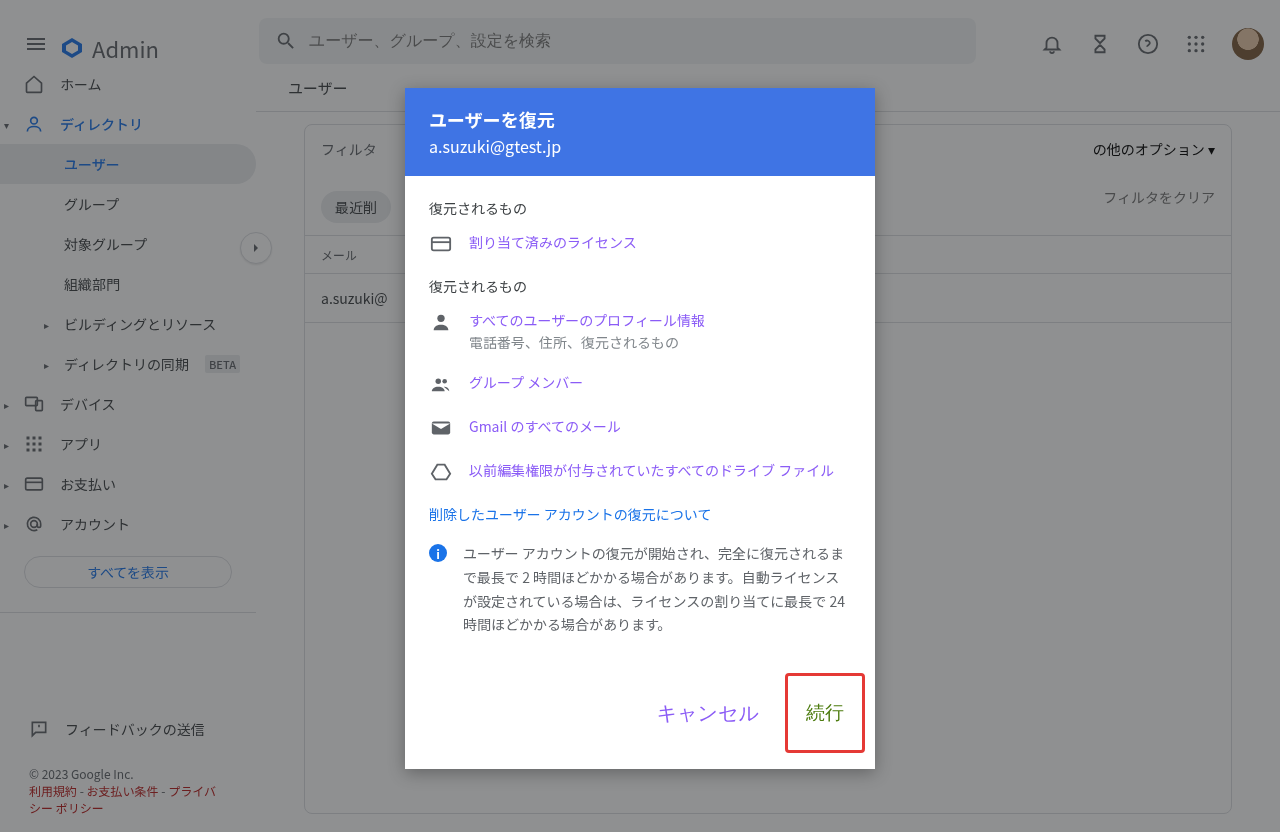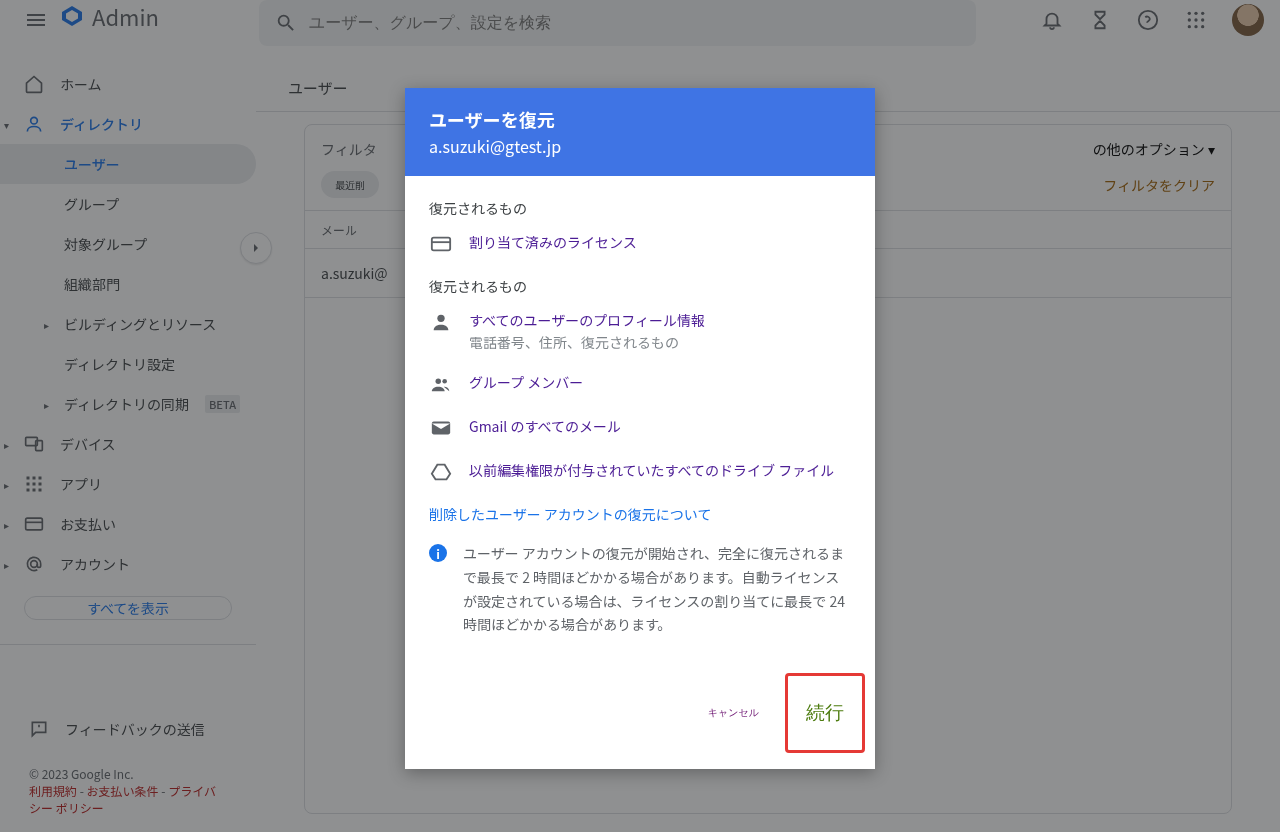--- a/index.html
+++ b/index.html
@@ -1,20 +1,20 @@
 <!DOCTYPE html>
 <html><head>
 <meta charset="utf-8">
 <style>
 * { box-sizing: border-box; margin: 0; padding: 0; }
 body { font-family: 'Noto Sans JP', Arial, sans-serif; font-size: 14px; color: #3c4043; background: #fff; width: 1280px; height: 832px; overflow: hidden; position: relative; }
 .overlay { position: absolute; top: 0; left: 0; right: 0; bottom: 0; background: rgba(32,33,36,0.5); z-index: 10; }
 
 
-.header { display: flex; align-items: flex-start; height: 64px; padding: 0 16px; }
+.header { display: flex; align-items: flex-end; height: 64px; padding: 0 16px; }
 .icon-btn { width: 40px; height: 40px; display: flex; align-items: center; justify-content: center; border-radius: 50%; color: #5f6368; cursor: pointer; }
 .logo-area { display: flex; align-items: center; gap: 8px; margin-left: 4px; }
 .logo-shape { width: 24px; height: 24px; }
 .logo-text { font-size: 22px; color: #5f6368; }
 .search-box { flex: 1; margin-left: 100px; margin-right: 56px; max-width: 720px; background: #f1f3f4; border-radius: 8px; height: 46px; display: flex; align-items: center; padding: 0 16px; }
 .search-box input { border: 0; background: transparent; font-size: 16px; flex: 1; outline: none; color: #5f6368; margin-left: 12px; }
 .header-actions { display: flex; align-items: center; gap: 8px; margin-left: auto; }
 .avatar { width: 32px; height: 32px; border-radius: 50%; background: #d2b48c; background-image: radial-gradient(circle at 50% 35%, #e8c8a8 40%, #7a5a3a 42%); margin-left: 8px; }
 
 
@@ -23,61 +23,61 @@
 .nav-item { display: flex; align-items: center; height: 40px; padding-left: 24px; gap: 16px; color: #3c4043; cursor: pointer; border-radius: 0 20px 20px 0; position: relative; }
 .nav-item.sub { padding-left: 64px; }
 .nav-item.sub2 { padding-left: 64px; }
 .nav-item.active { color: #1a73e8; font-weight: 500; }
 .nav-item.selected { background: #e8eaed; border-radius: 0 20px 20px 0; }
 .nav-icon { width: 20px; height: 20px; display: flex; align-items: center; justify-content: center; color: #5f6368; }
 .nav-expand { width: 20px; position: absolute; left: 4px; color: #5f6368; font-size: 10px; }
 .nav-expand.sub { left: 44px; }
 .beta-badge { background: #e8eaed; color: #5f6368; font-size: 11px; padding: 1px 4px; border-radius: 2px; font-weight: 500; }
 .divider { height: 1px; background: #dadce0; margin: 12px 0; }
-.show-all-btn { margin: 12px 24px; height: 24px; border: 1px solid #dadce0; border-radius: 18px; color: #1a73e8; font-size: 14px; display: flex; align-items: center; justify-content: center; cursor: pointer; }
+.show-all-btn { margin: 12px 24px; height: 32px; border: 1px solid #dadce0; border-radius: 18px; color: #1a73e8; font-size: 14px; display: flex; align-items: center; justify-content: center; cursor: pointer; }
 .sidebar-footer { margin-top: auto; padding: 0 29px 16px; }
 .feedback { display: flex; align-items: center; gap: 16px; height: 40px; color: #3c4043; cursor: pointer; }
 .copyright { margin-top: 16px; font-size: 12px; color: #5f6368; }
 .copyright a { color: #b91c1c; text-decoration: none; }
 .copyright .sep { color: #5f6368; }
 
 
 .content { flex: 1; display: flex; flex-direction: column; position: relative; }
 .breadcrumb { height: 48px; display: flex; align-items: center; padding: 0 32px; font-size: 15px; color: #3c4043; border-bottom: 1px solid #dadce0; }
 .panel-handle { position: absolute; left: -16px; top: 168px; width: 32px; height: 32px; background: #fff; border: 1px solid #dadce0; border-radius: 50%; display: flex; align-items: center; justify-content: center; color: #5f6368; z-index: 2; box-shadow: 0 1px 2px rgba(0,0,0,0.1); cursor: pointer; }
 .content-body { flex: 1; padding: 12px 48px; }
 .card { border: 1px solid #dadce0; border-radius: 8px; height: 690px; display: flex; flex-direction: column; }
 .card-filter { padding: 14px 16px 0; display: flex; align-items: center; color: #5f6368; font-size: 14px; }
 .blue-link { color: #000000; font-weight: 400; cursor: pointer; }
 .card-chips { padding: 12px 16px; display: flex; align-items: center; border-bottom: 1px solid #dadce0; }
-.chip { background: #e8eaed; border-radius: 16px; padding: 6px 14px; font-size: 10px; color: #3c4043; display: inline-flex; align-items: flex-start; }
-.clear-link { margin-left: auto; color: #a16207; font-size: 14px; cursor: pointer; }
+.chip { background: #e8eaed; border-radius: 16px; padding: 6px 14px; font-size: 14px; color: #3c4043; display: inline-flex; align-items: flex-start; margin-top: 20px; }
+.clear-link { margin-left: auto; color: #737373; font-size: 14px; cursor: pointer; }
 .card-head { padding: 10px 16px; color: #5f6368; font-size: 12px; border-bottom: 1px solid #dadce0; }
 .card-row { padding: 14px 16px; border-bottom: 1px solid #dadce0; font-size: 14px; }
 .card-footer { margin-top: auto; border-top: 1px solid #dadce0; padding: 12px 16px; display: flex; align-items: center; color: #5f6368; font-size: 14px; }
 .card-footer .pager { margin-left: auto; display: flex; align-items: center; gap: 16px; }
 .pager-icon { color: #bdc1c6; cursor: default; }
 
 
 .dialog { position: absolute; left: 50%; top: 88px; transform: translateX(-50%); width: 470px; background: #fff; z-index: 20; box-shadow: 0 4px 16px rgba(0,0,0,0.3); }
 .dialog-hdr { background: #3f74e4; color: #fff; padding: 18px 24px 18px; }
 .dialog-hdr h2 { font-size: 18px; font-weight: 700; }
 .dialog-hdr .sub { font-size: 16px; margin-top: 2px; }
 .dialog-body { padding: 22px 24px 6px; }
 .sect-label { font-size: 14px; color: #3c4043; margin-bottom: 14px; }
 .dialog-row { display: flex; gap: 16px; margin-bottom: 20px; align-items: flex-start; }
 .dialog-row .r-icon { width: 24px; height: 24px; color: #5f6368; display: flex; align-items: center; justify-content: center; flex-shrink: 0; }
-.dialog-row .r-text { font-size: 14px; color: #4c1d95; text-align: right; }
+.dialog-row .r-text { font-size: 14px; color: #8b5cf6; text-align: right; }
 .dialog-row .r-sub { font-size: 14px; color: #80868b; margin-top: 2px; }
 .dialog-link { color: #1a73e8; font-size: 14px; text-decoration: none; cursor: pointer; display: inline-block; margin-bottom: 18px; }
 .info-row { display: flex; gap: 16px; align-items: flex-start; margin-bottom: 14px; }
 .info-icon { width: 18px; height: 18px; background: #1a73e8; color: #fff; border-radius: 50%; font-size: 12px; display: flex; align-items: center; justify-content: center; flex-shrink: 0; margin-top: 2px; font-weight: bold; }
 .info-text { font-size: 14px; color: #5f6368; line-height: 1.7; }
 .dialog-actions { display: flex; justify-content: flex-end; gap: 8px; padding: 16px 10px 16px 24px; }
-.btn-flat { padding: 8px 18px; font-size: 10px; color: #701a75; background: none; border: 0; cursor: pointer; }
+.btn-flat { padding: 8px 18px; font-size: 20px; color: #8b5cf6; background: none; border: 0; cursor: pointer; }
 .btn-primary { padding: 24px 18px; font-size: 19px; color: #4d7c0f; font-weight: 500; background: none; border: 0; cursor: pointer; }
 .highlight { border: 3px solid #e53935; border-radius: 4px; }
 
 svg { display: block; }
 </style>
 </head>
 <body>
 
 <div class="header">
   <div class="icon-btn">
@@ -161,23 +161,20 @@
       </div>
     <div class="nav-item sub">
         <span>対象グループ</span>
       </div>
     <div class="nav-item sub">
         <span>組織部門</span>
       </div>
     <div class="nav-item sub2">
         <span class="nav-expand sub">▸</span>
         <span>ビルディングとリソース</span>
-      </div>
-    <div class="nav-item sub">
-        <span>ディレクトリ設定</span>
       </div>
     <div class="nav-item sub2">
         <span class="nav-expand sub">▸</span>
         <span>ディレクトリの同期</span> 
         <span class="beta-badge">BETA</span>
       </div>
     <div class="nav-item">
       <span class="nav-expand">▸</span>
       <span class="nav-icon">
           <svg width="20" height="20" viewBox="0 0 24 24" fill="none" stroke="#5f6368" stroke-width="2">

